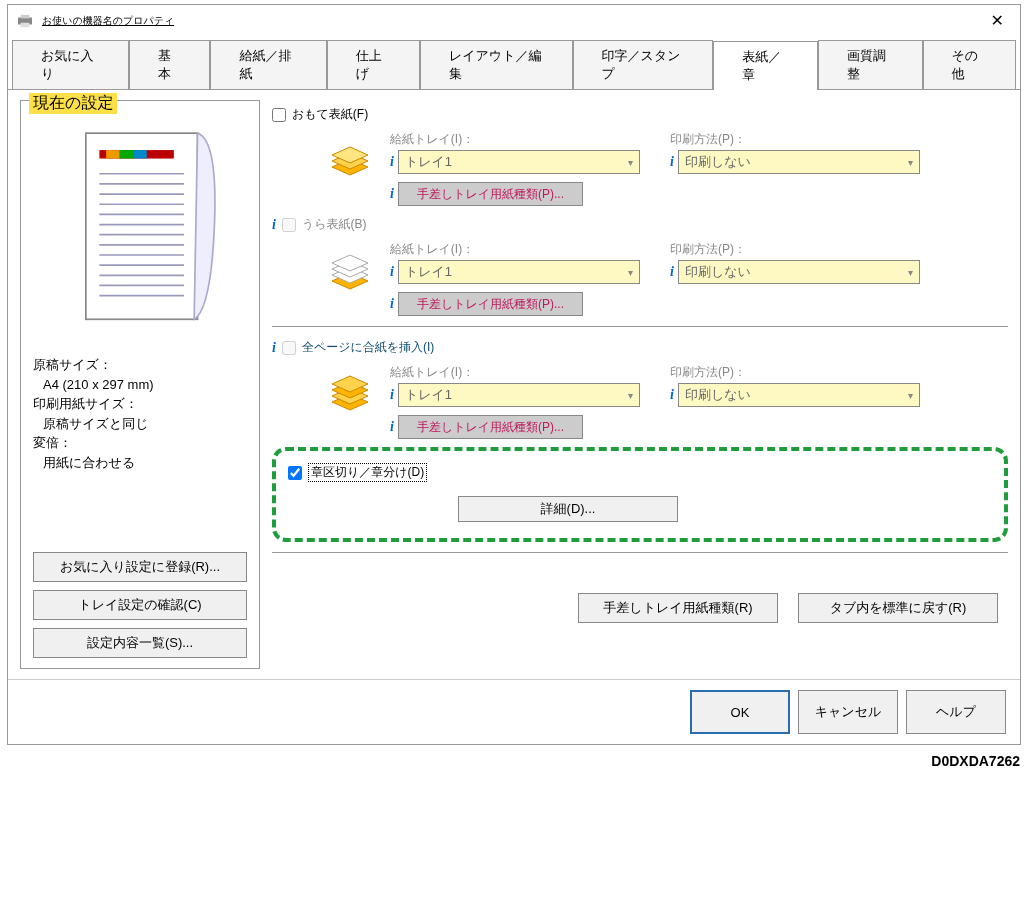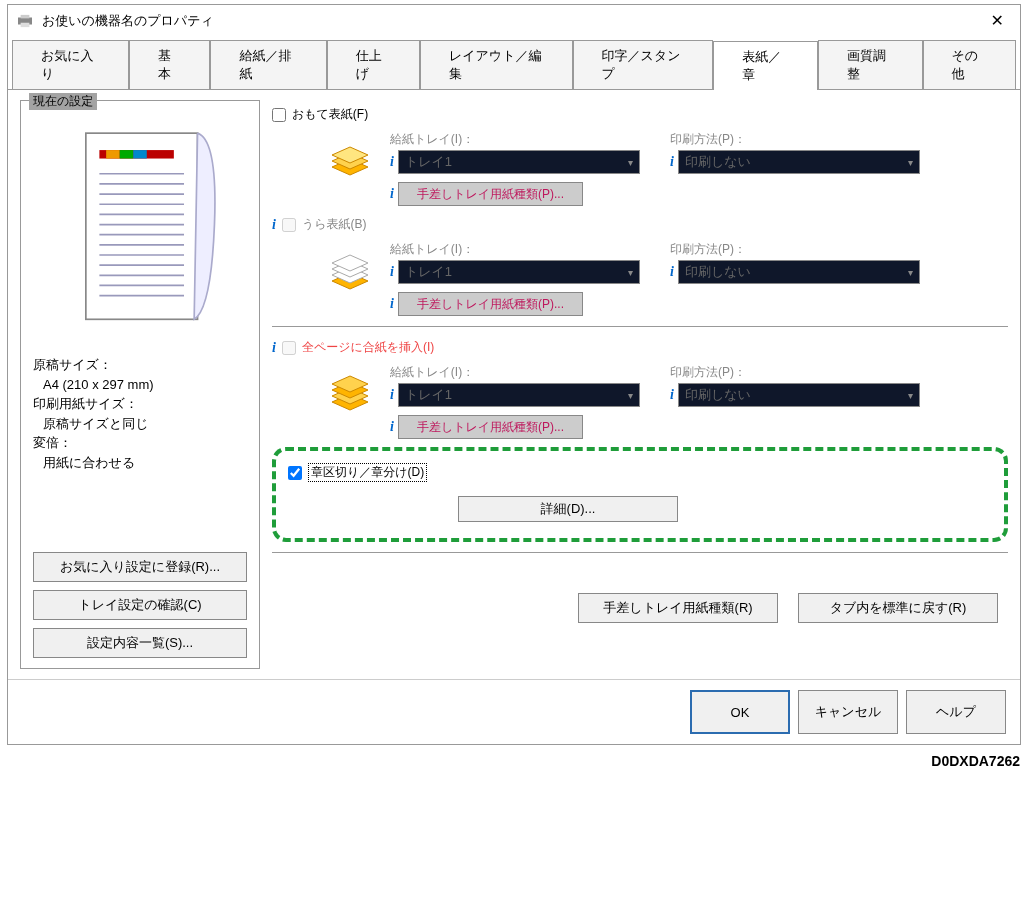--- a/index.html
+++ b/index.html
@@ -1,48 +1,48 @@
 <!DOCTYPE html>
 <html><head>
 <meta charset="utf-8">
 <style>
 * { box-sizing: border-box; margin: 0; padding: 0; }
 body { font-family: "Meiryo UI", "MS UI Gothic", sans-serif; font-size: 12px; background: #fff; color: #000; }
 .window { width: 1014px; border: 1px solid #999; background: #fff; margin: 4px auto; }
 .titlebar { display: flex; align-items: center; padding: 6px 8px; }
 .titlebar .printer-icon { width: 18px; height: 14px; margin-right: 8px; }
-.titlebar .title { flex: 1; font-size: 13px; }
+.titlebar .title { flex: 1; font-size: 10px; text-decoration: underline; }
 .titlebar .close { font-size: 16px; padding: 0 8px; cursor: pointer; }
 .tabs { display: flex; padding: 4px 4px 0 4px; }
 .tab { padding: 6px 28px; background: #f4f4f4; border: 1px solid #999; border-bottom: none; margin-right: 0; font-size: 13px; cursor: pointer; }
 .tab.active { background: #fff; position: relative; top: 1px; }
 .content-wrap { border-top: 1px solid #999; padding: 10px 12px; display: flex; gap: 12px; }
 .preview-col { width: 240px; }
 .fieldset { border: 1px solid #999; padding: 10px 8px; position: relative; }
-.fieldset-legend { position: absolute; top: -8px; left: 8px; background: #a3a3a3; padding: 0 4px; font-size: 12px; }
+.fieldset-legend { position: absolute; top: -8px; left: 8px; background: #fde047; padding: 0 4px; font-size: 16px; }
 .preview-img { width: 180px; height: 220px; margin: 12px auto; display: block; }
 .spec-text { font-size: 13px; line-height: 1.5; margin-top: 10px; padding: 0 4px; }
 .spec-text .indent { padding-left: 10px; }
 .btn-stack { display: flex; flex-direction: column; gap: 8px; margin-top: 80px; padding: 0 4px; }
 .btn { background: #f0f0f0; border: 1px solid #888; padding: 5px 8px; font-size: 13px; cursor: pointer; text-align: center; }
 .main-col { flex: 1; padding-top: 4px; }
 .section { margin-bottom: 8px; }
 .section-head { display: flex; align-items: center; gap: 6px; padding: 2px 0; }
 .section-head input[type=checkbox] { width: 14px; height: 14px; }
 .section-head .i-icon { color: #0066cc; font-style: italic; font-family: serif; font-weight: bold; }
 .section-body { display: flex; align-items: flex-start; padding-left: 50px; gap: 12px; margin-top: 6px; }
 .tray-icon { width: 56px; height: 56px; }
 .fields-grid { display: grid; grid-template-columns: 250px 250px; gap: 8px 30px; }
 .field-block { }
 .field-label { color: #888; font-size: 12px; margin-bottom: 2px; }
 .combo-row { display: flex; align-items: center; gap: 4px; }
 .i-icon { color: #0066cc; font-style: italic; font-family: serif; font-weight: bold; font-size: 14px; }
 .combo { flex: 1; display: flex; align-items: center; background: #ccc; border: 1px solid #888; height: 24px; padding: 0 6px; color: #666; font-size: 13px; }
 .combo .chev { margin-left: auto; color: #888; font-size: 10px; }
-.combo.disabled { background: #0f172a; color: #666; text-align: center; }
+.combo.disabled { background: #fef9c3; color: #666; text-align: center; }
 .combo-btn { background: #ccc; border: 1px solid #888; height: 24px; padding: 0 18px; color: #be185d; font-size: 12px; }
 .full-span { grid-column: 1 / -1; }
 .hr { border: none; border-top: 1px solid #999; margin: 10px 0; }
 .highlight-box { border: 4px dashed #1f9d3a; border-radius: 14px; padding: 10px 12px 16px 12px; margin-top: 8px; }
 .details-btn { background: #f0f0f0; border: 1px solid #888; width: 220px; height: 26px; font-size: 13px; cursor: pointer; margin-left: 170px; margin-top: 12px; }
 .reset-row { display: flex; justify-content: flex-end; gap: 20px; margin-top: 40px; padding-right: 10px; }
 .reset-row .btn { width: 200px; }
 .dialog-buttons { display: flex; justify-content: flex-end; gap: 8px; padding: 10px 14px; border-top: 1px solid #ccc; background: #fff; }
 .dialog-buttons .dbtn { width: 100px; height: 44px; background: #f0f0f0; border: 1px solid #888; font-size: 13px; cursor: pointer; }
 .dialog-buttons .dbtn.primary { border: 2px solid #2b6cb0; }
@@ -202,21 +202,21 @@
           </div>
         </div>
       </div>
 
       <hr class="hr">
 
       <div class="section">
         <div class="section-head">
           <span class="i-icon">i</span>
           <input type="checkbox" disabled="" style="">
-          <span style="color:#ef4444">全ページに合紙を挿入(I)</span>
+          <span style="color:#0c4a6e">全ページに合紙を挿入(I)</span>
         </div>
         <div class="section-body">
           <svg class="tray-icon" viewBox="0 0 56 56">
               <polygon points="10,38 28,30 46,38 28,46" fill="#ffb400" stroke="#c80"></polygon>
               <polygon points="10,32 28,24 46,32 28,40" fill="#ffd24d" stroke="#c80"></polygon>
               <polygon points="10,26 28,18 46,26 28,34" fill="#ffb400" stroke="#c80"></polygon>
               <polygon points="10,20 28,12 46,20 28,28" fill="#ffd24d" stroke="#c80"></polygon>
             </svg>
           <div class="fields-grid">
             <div class="field-block">

